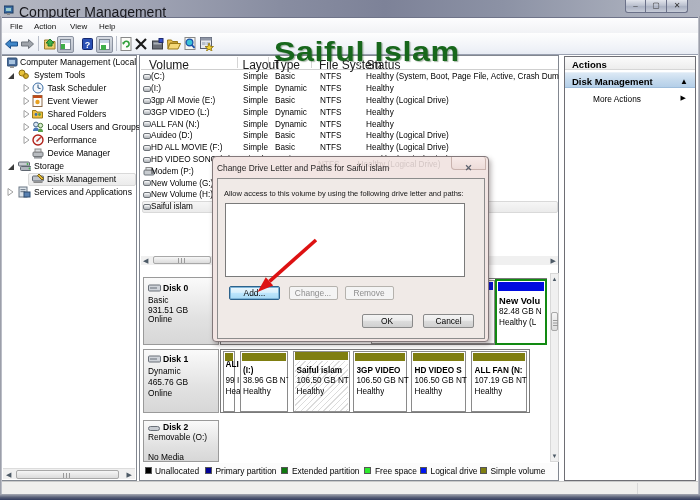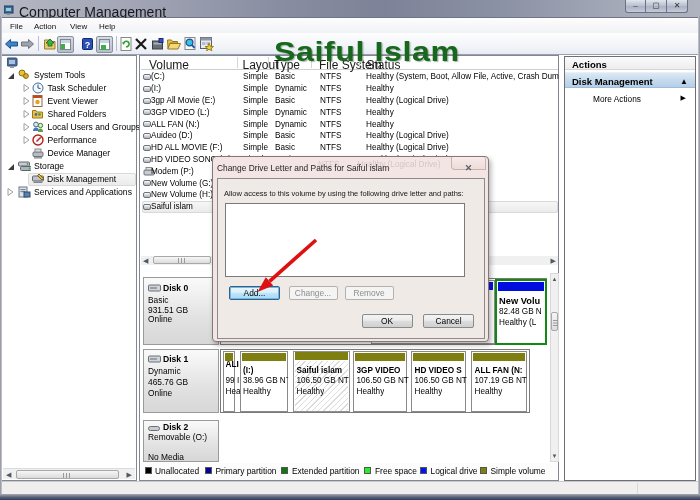--- a/index.html
+++ b/index.html
@@ -157,20 +157,21 @@
       <polygon points="9,6 10.5,9.5 13.5,9.5 11,11.5 12,14 9,12.2 6.5,14 7.5,11.5 5,9.5 8,9.5" fill="#f0d030" stroke="#a08420"></polygon>
     </svg>
   </div>
   <div class="abs" id="treepanel">
     <div class="trow" style="top:0px;left:0;width:133px;">
       <svg style="position:absolute;left:5px;top:1px;" width="12" height="12">
         <rect x="0" y="1" width="10" height="8" rx="1" fill="#4d6e9b" stroke="#2a4a70"></rect>
         <rect x="2" y="3" width="6" height="4" fill="#a8c4e0"></rect>
         <rect x="3" y="9" width="4" height="2" fill="#999"></rect>
       </svg>
+      <span class="txt" style="left:18px;">Computer Management (Local</span>
     </div>
     <div class="trow" style="top:13px;">
       <svg style="position:absolute;left:5px;top:3px;" width="8" height="8">
         <polygon points="7,1 7,7 1,7" fill="#3c3c3c"></polygon>
       </svg>
       <svg style="position:absolute;left:16px;top:0px;" width="12" height="12">
         <circle cx="4" cy="4" r="3" fill="#e8c33a" stroke="#8a6d14"></circle>
         <rect x="5" y="5" width="5" height="2" fill="#c49a20" transform="rotate(45 5 5)"></rect>
         <circle cx="8" cy="7" r="2.4" fill="#d8b02a" stroke="#8a6d14"></circle>
       </svg>
@@ -292,21 +293,21 @@
     <div class="colsep" style="left:127.5px;"></div>
     <div class="colsep" style="left:171px;"></div>
     <div class="colsep" style="left:219px;"></div>
     <div id="vrows">
     <div class="vrow" style="left:1px;top:15.4px;width:417px;">
         <div class="vicon"></div>
         <span class="c-vol">(C:)</span>
         <span class="c-lay">Simple</span>
         <span class="c-typ">Basic</span>
         <span class="c-fs">NTFS</span>
-        <span class="c-st">Healthy (System, Boot, Allow File, Active, Crash Dum</span>
+        <span class="c-st">Healthy (System, Boot, Page File, Active, Crash Dum</span>
       </div>
     <div class="vrow" style="left:1px;top:27.2px;width:417px;">
         <div class="vicon"></div>
         <span class="c-vol">(I:)</span>
         <span class="c-lay">Simple</span>
         <span class="c-typ">Dynamic</span>
         <span class="c-fs">NTFS</span>
         <span class="c-st">Healthy</span>
       </div>
     <div class="vrow" style="left:1px;top:39.0px;width:417px;">

